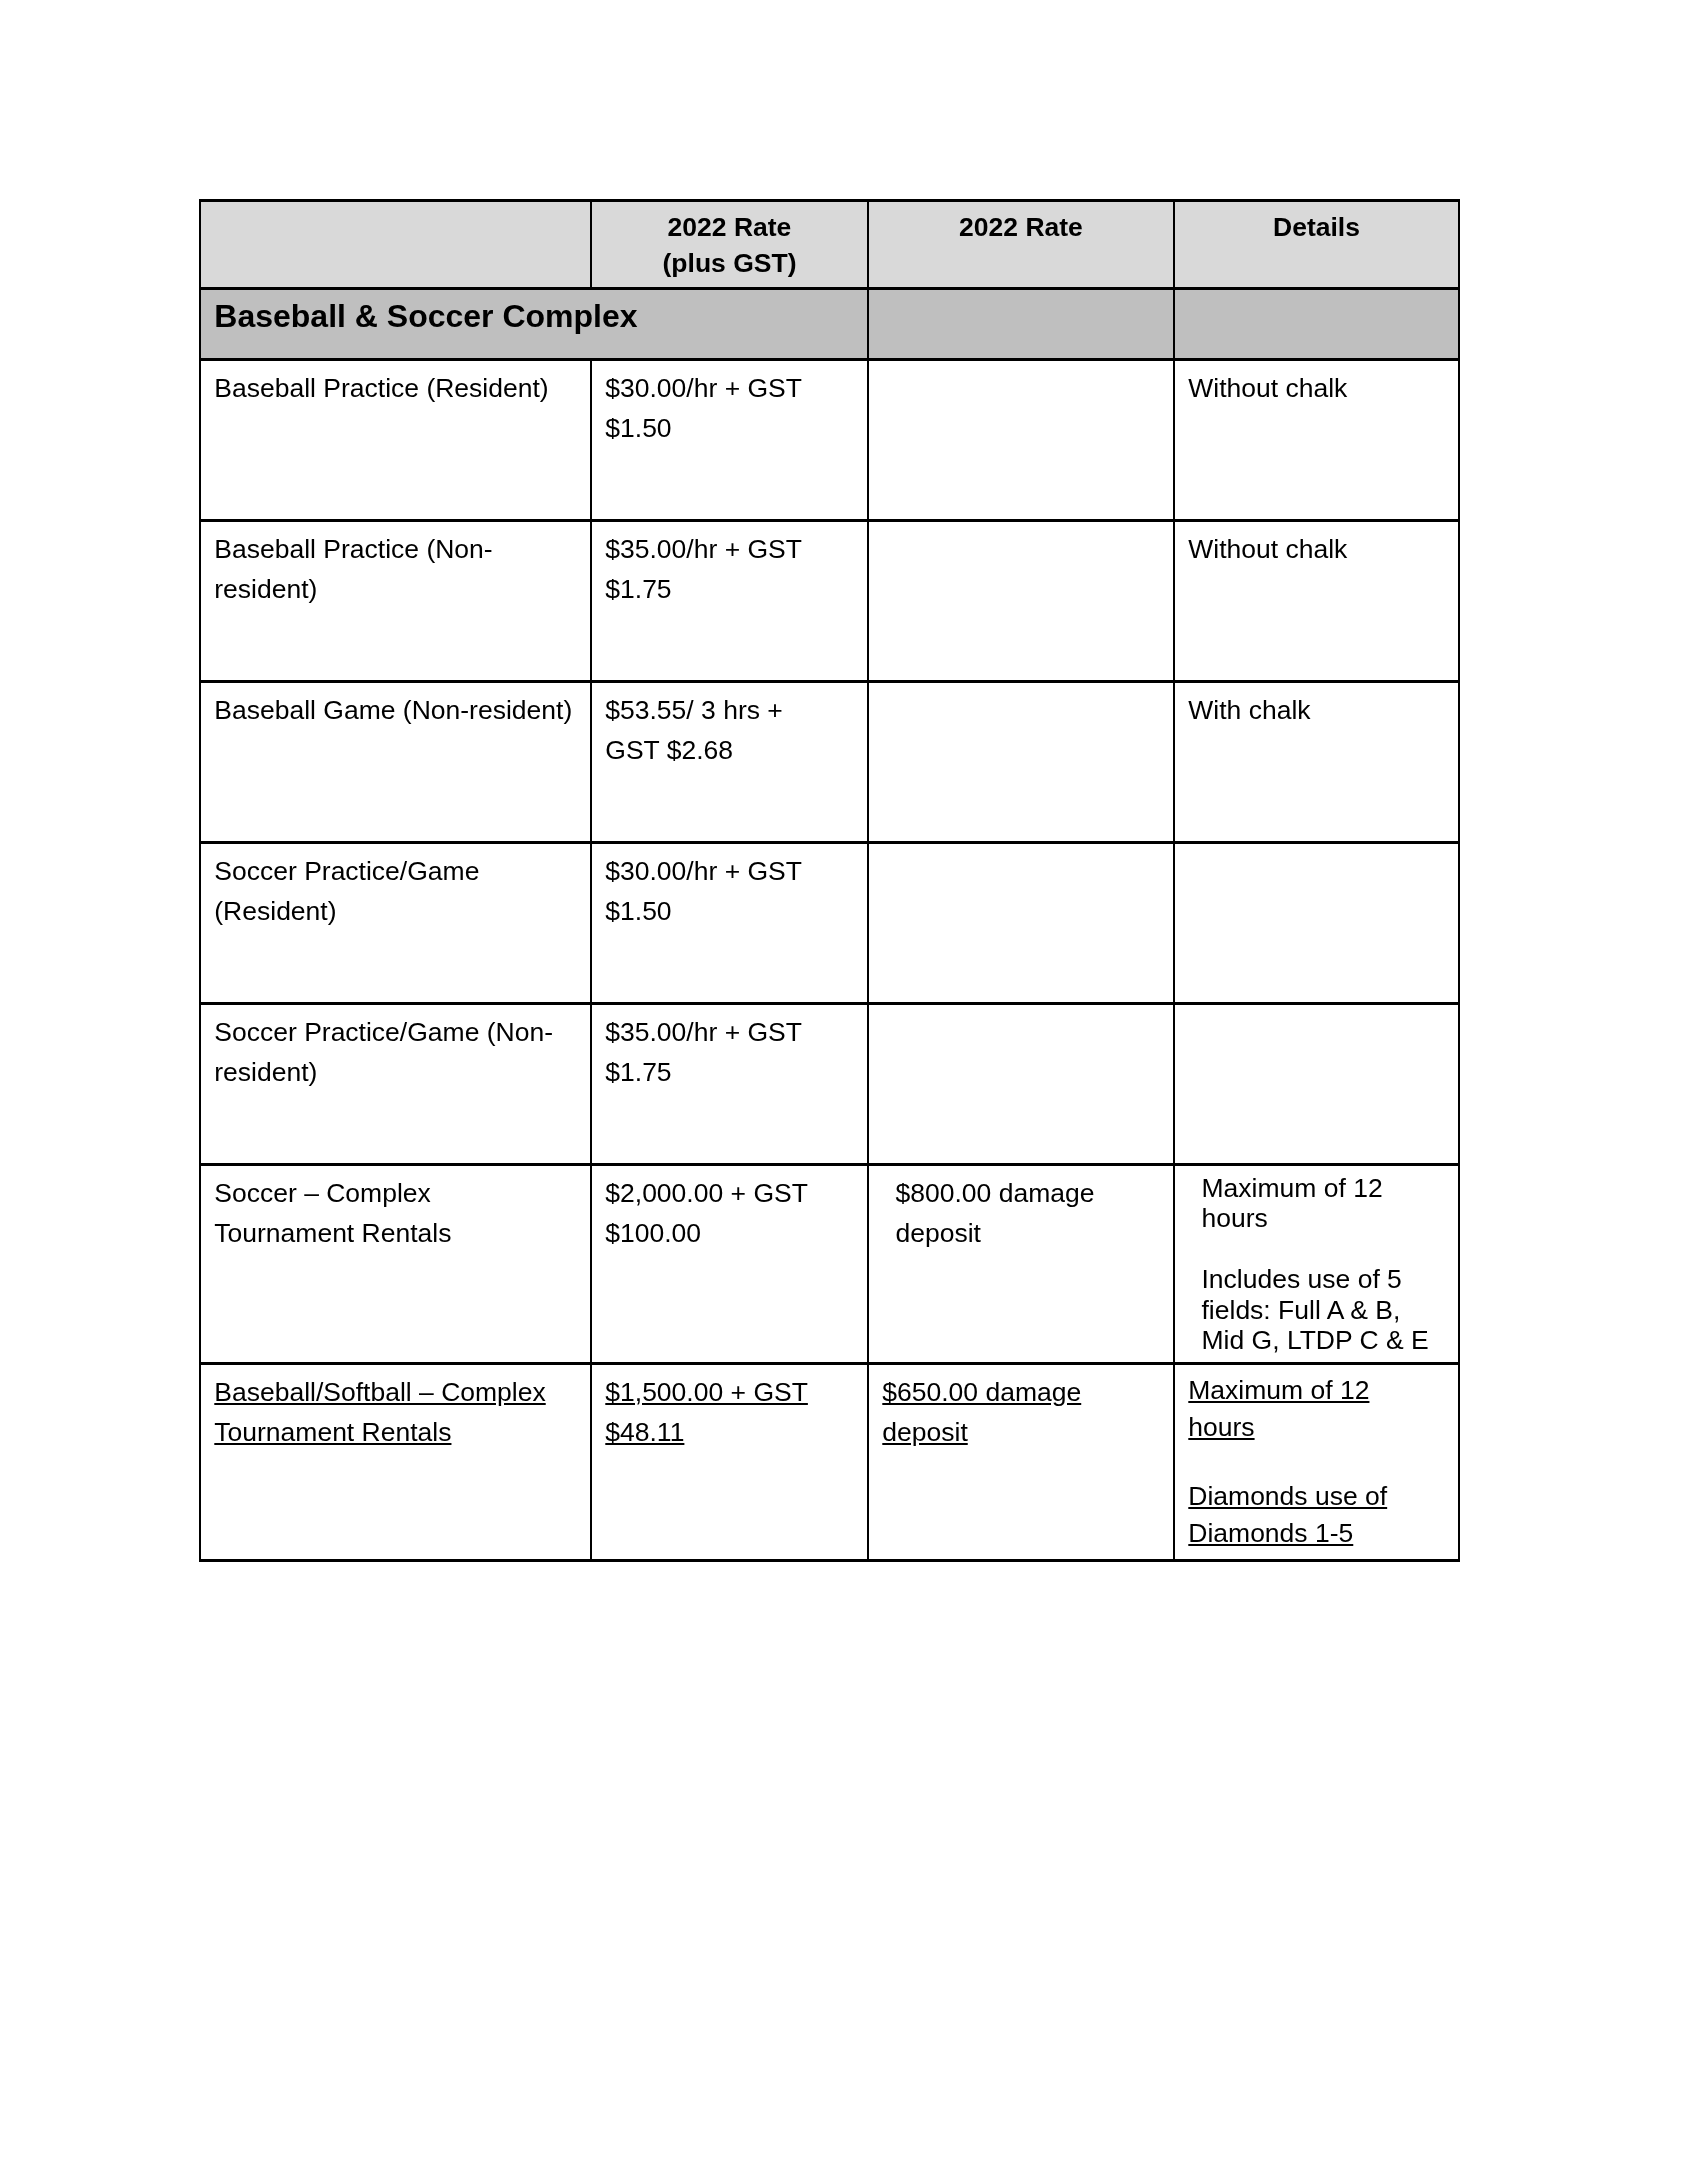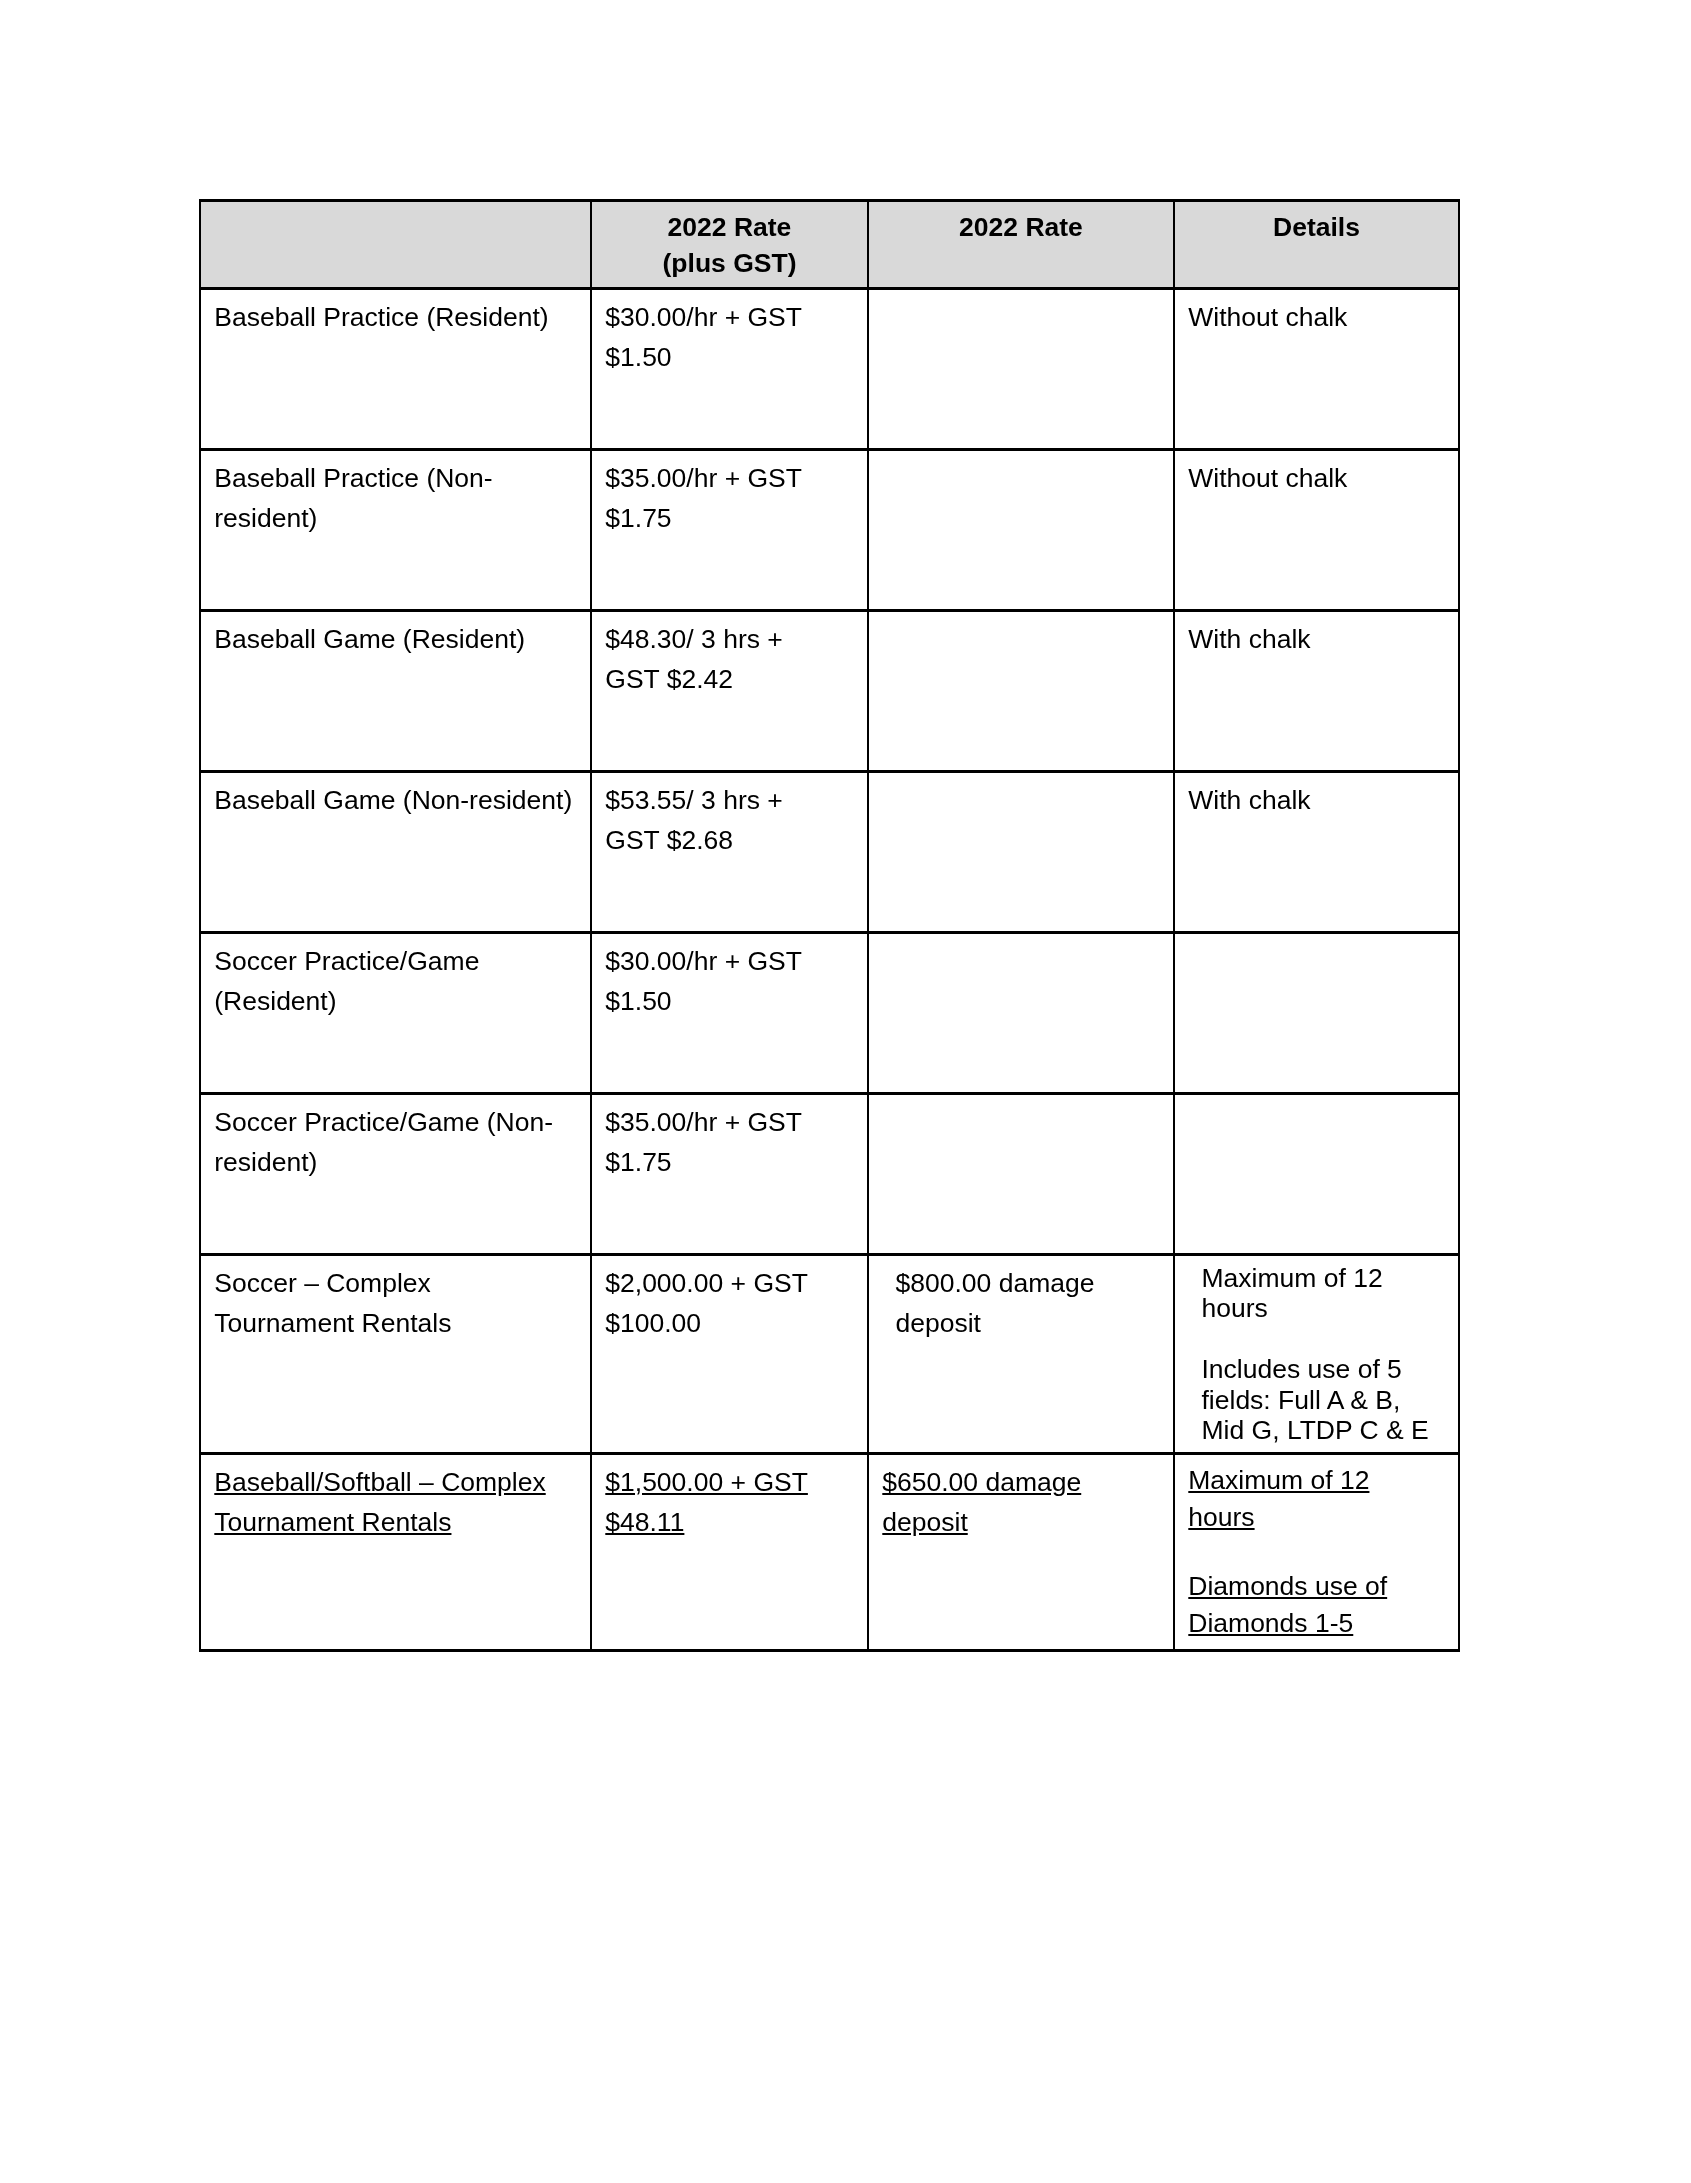--- a/index.html
+++ b/index.html
@@ -83,20 +83,25 @@
     <tbody>
       <tr class="header-row">
         <td class="hdr"></td>
         <td class="hdr">
           <div class="line">2022 Rate</div>
           <div class="line">(plus GST)</div>
         </td>
         <td class="hdr">2022 Rate</td>
         <td class="hdr">Details</td>
       </tr>
+      <tr class="section-row">
+        <td class="section-cell" colspan="2">Baseball &amp; Soccer Complex</td>
+        <td class="section-empty"></td>
+        <td class="section-empty"></td>
+      </tr>
     </tbody>
     <tbody id="rows">
         <tr class="r-normal">
           <td>
             <div class="line">Baseball Practice (Resident)</div>
           </td>
           <td>
             <div class="line">$30.00/hr + GST</div>
             <div class="line">$1.50</div>
           </td>
@@ -109,33 +114,20 @@
           <td>
             <div class="line">Baseball Practice (Non-resident)</div>
           </td>
           <td>
             <div class="line">$35.00/hr + GST</div>
             <div class="line">$1.75</div>
           </td>
           <td></td>
           <td>
             <div class="line">Without chalk</div>
-          </td>
-        </tr>
-        <tr class="r-normal">
-          <td>
-            <div class="line">Baseball Game (Resident)</div>
-          </td>
-          <td>
-            <div class="line">$48.30/ 3 hrs +</div>
-            <div class="line">GST $2.42</div>
-          </td>
-          <td></td>
-          <td>
-            <div class="line">With chalk</div>
           </td>
         </tr>
         <tr class="r-normal">
           <td>
             <div class="line">Baseball Game (Non-resident)</div>
           </td>
           <td>
             <div class="line">$53.55/ 3 hrs +</div>
             <div class="line">GST $2.68</div>
           </td>

